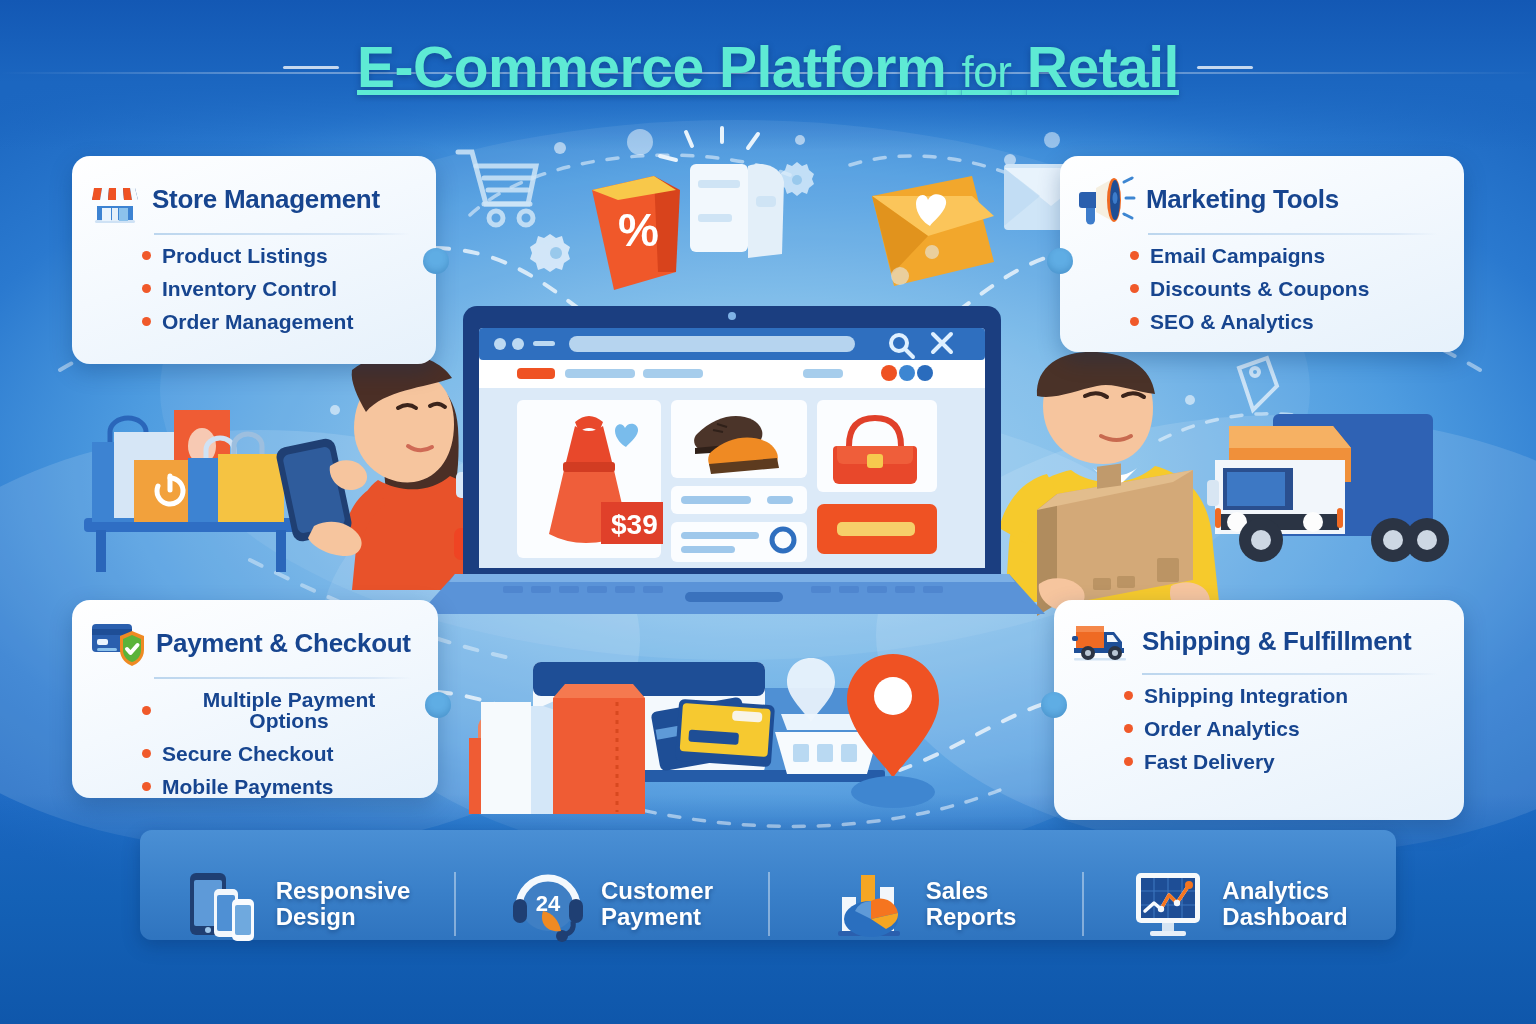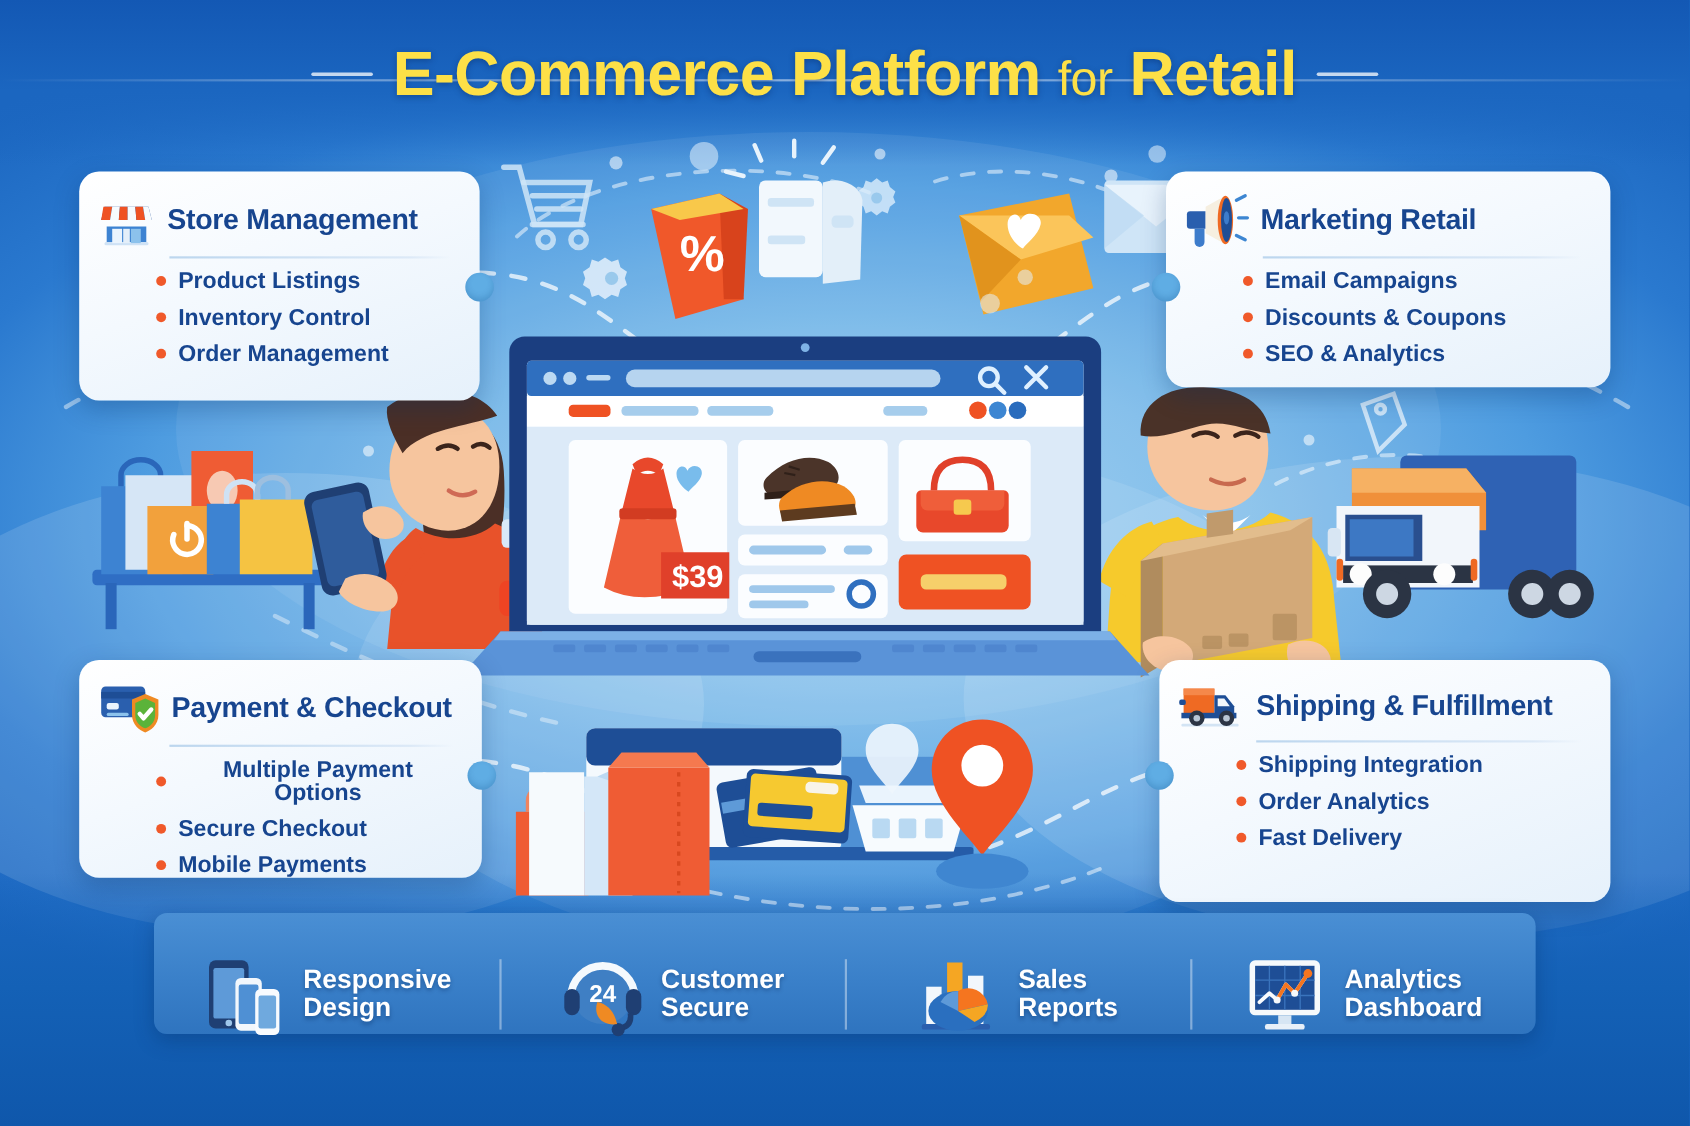--- a/index.html
+++ b/index.html
@@ -38,23 +38,24 @@
     background:linear-gradient(90deg, rgba(255,255,255,0) 0%, rgba(255,255,255,.35) 20%, rgba(255,255,255,.5) 50%, rgba(255,255,255,.3) 80%, rgba(255,255,255,0) 100%);
   }
 
   
   .title-wrap {
     position:absolute; top:34px; left:0; right:0;
     display:flex; align-items:center; justify-content:center; gap:18px;
   }
   .title-rule { width:56px; height:3px; background:rgba(255,255,255,.75); border-radius:2px; }
   .title {
-    color:#fde047; font-size:57px; font-weight:bold; letter-spacing:-.5px;
+    color:#5eead4; font-size:57px; font-weight:bold; letter-spacing:-.5px;
     text-shadow:0 2px 6px rgba(0,30,80,.35);
     white-space:nowrap;
+    text-decoration:underline;
   }
   .title .light { font-weight:normal; font-size:44px; }
 
   
   .card {
     position:absolute;
     background:linear-gradient(160deg,#ffffff 0%,#f4f9fe 45%,#e6f1fb 100%);
     border-radius:18px;
     box-shadow:0 8px 22px rgba(8,48,100,.28);
     padding:18px 22px 16px 18px;
@@ -531,21 +532,21 @@
         <ellipse cx="36" cy="26" rx="7" ry="22" fill="#ef6a23"></ellipse>
         <ellipse cx="37" cy="26" rx="5" ry="20" fill="#1e4e96"></ellipse>
         <ellipse cx="37" cy="24" rx="2.5" ry="6" fill="#3d7ccb"></ellipse>
         <g stroke="#3d86d2" stroke-width="3" stroke-linecap="round">
           <line x1="46" y1="8" x2="54" y2="4"></line>
           <line x1="48" y1="24" x2="56" y2="24"></line>
           <line x1="46" y1="40" x2="54" y2="44"></line>
         </g>
       </svg>
     </span>
-    <span class="card-title">Marketing Retail</span>
+    <span class="card-title">Marketing Tools</span>
   </div>
   <div class="divider"></div>
   <ul class="bullets">
     <li>
         <span class="dot"></span>
         <span>Email Campaigns</span>
       </li>
     <li>
         <span class="dot"></span>
         <span>Discounts &amp; Coupons</span>
@@ -655,21 +656,21 @@
         <rect x="4" y="32" width="14" height="24" rx="7" fill="#1f3f73"></rect>
         <rect x="60" y="32" width="14" height="24" rx="7" fill="#1f3f73"></rect>
         <path d="M64 54 q2 12 -10 14" fill="none" stroke="#1f3f73" stroke-width="5"></path>
         <circle cx="53" cy="69" r="6" fill="#1f3f73"></circle>
         <path d="M34 44 c10 2 16 10 18 20 c-14 2 -22 -8 -18 -20z" fill="#ef8a23"></path>
         <text x="39" y="44" text-anchor="middle" font-family="Liberation Sans, sans-serif" font-size="22" font-weight="bold" fill="#ffffff">24</text>
       </svg>
     </span>
     <span class="bb-label">
       <span>Customer</span><br>
-      <span>Secure</span>
+      <span>Payment</span>
     </span>
   </div>
 
   <div class="bb-item">
     <span class="bb-icon">
       <svg width="78" height="74" viewBox="0 0 78 74">
         <rect x="8" y="30" width="14" height="34" fill="#f2f7fc"></rect>
         <rect x="27" y="8" width="14" height="56" fill="#f5a623"></rect>
         <rect x="46" y="20" width="14" height="44" fill="#f2f7fc"></rect>
         <rect x="4" y="64" width="62" height="5" rx="2" fill="#2a5fae"></rect>

